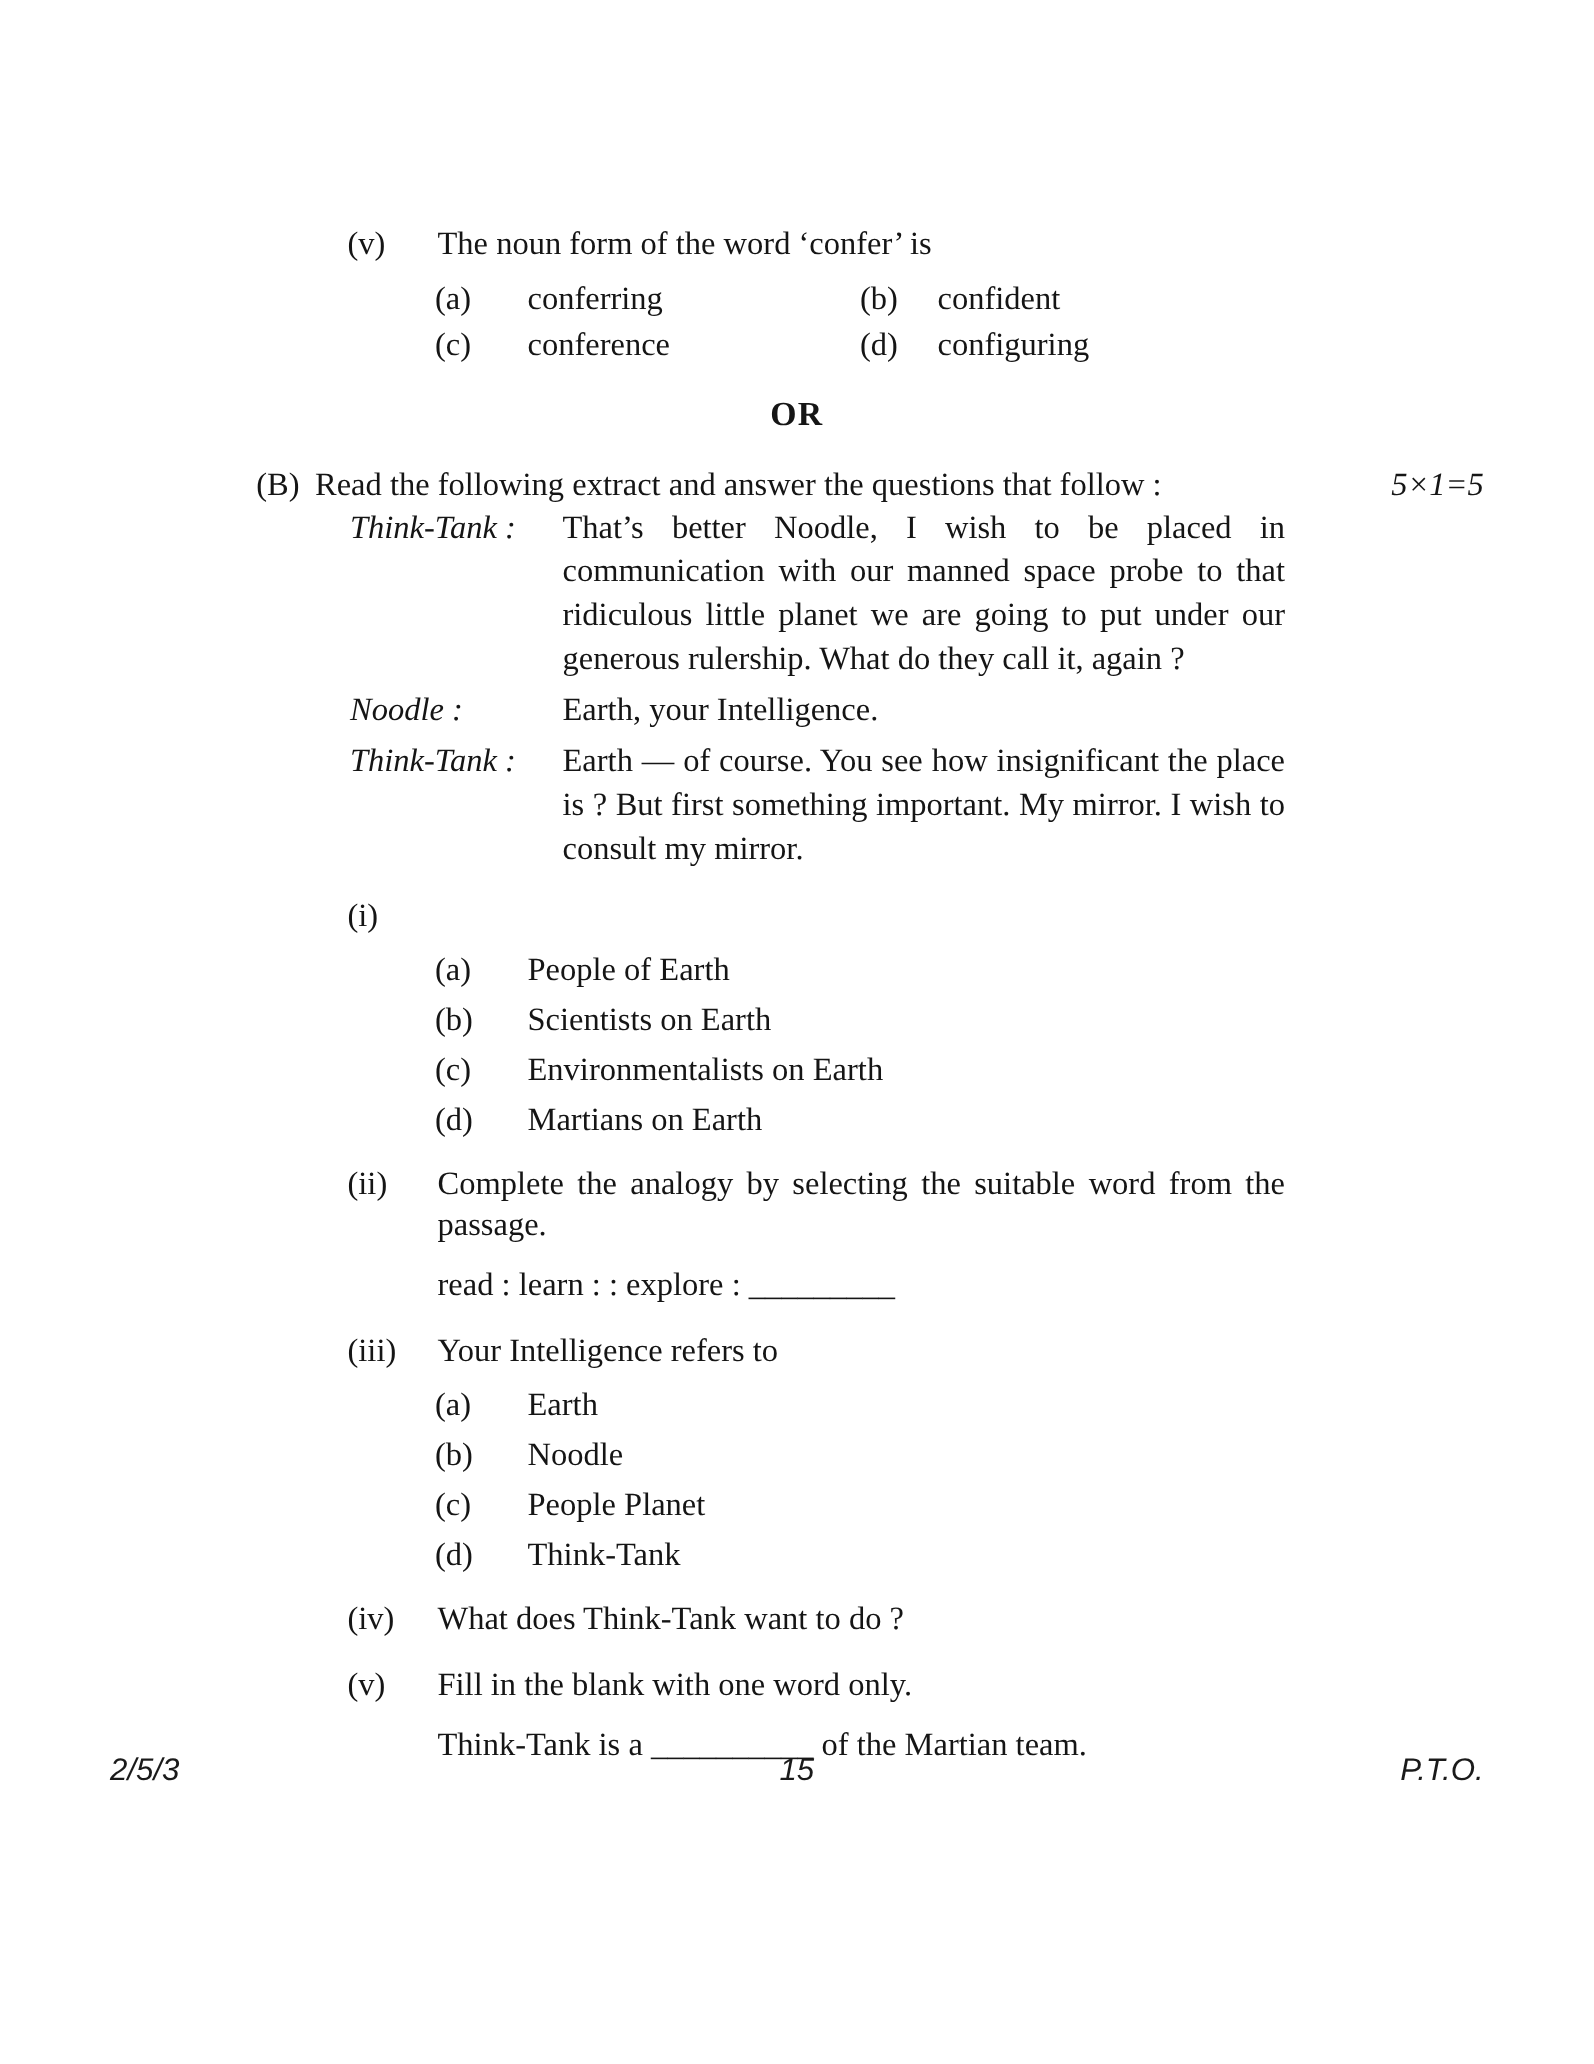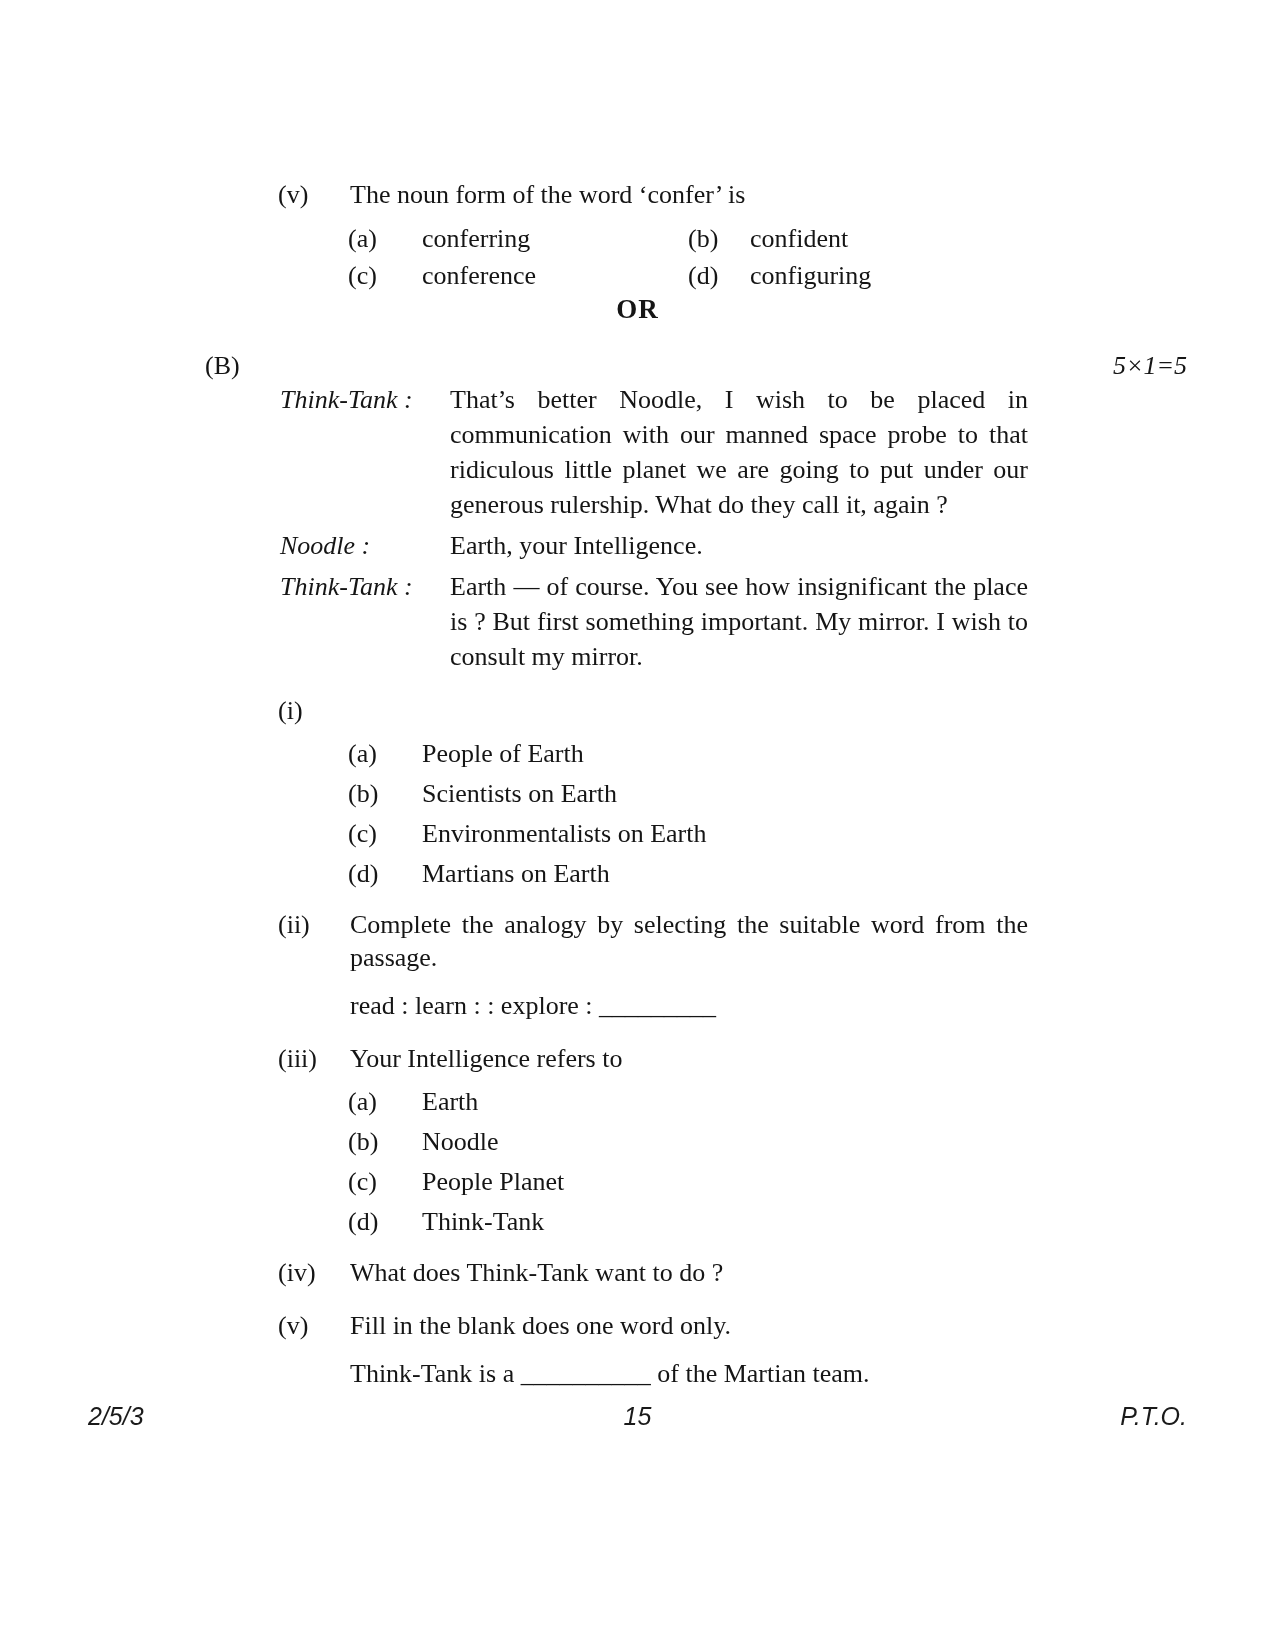--- a/index.html
+++ b/index.html
@@ -32,20 +32,21 @@
   .opt2col .cell { display: flex; }
   .opt2col .cell.c1 { width: 340px; }
   .opt2col .letter { flex: 0 0 74px; }
   .opt2col .cell.c2 .letter { flex: 0 0 62px; }
 
   
   .or-divider {
     text-align: center;
     font-weight: bold;
     font-size: 27px;
+    margin-top: 22px;
     letter-spacing: 1px;
   }
 
   
   .b-row { display: flex; margin-left: 117px; margin-top: 24px; line-height: 33px; }
   .b-label { flex: 0 0 47px; }
   .b-text  { }
   .b-marks { margin-left: auto; font-style: italic; }
 
   
@@ -114,20 +115,21 @@
           <span class="letter">(d)</span>
           <span>configuring</span>
         </span>
       </div>
     </div>
 
     <div class="or-divider">OR</div>
 
     <div class="b-row">
       <span class="b-label">(B)</span>
+      <span class="b-text">Read the following extract and answer the questions that follow :</span>
       <span class="b-marks">5×1=5</span>
     </div>
 
     <div class="dialogue">
       <div class="d-row">
         <span class="d-speaker">Think-Tank :</span>
         <span class="d-text">That’s better Noodle, I wish to be placed in communication with our manned space probe to that ridiculous little planet we are going to put under our generous rulership. What do they call it, again ?</span>
       </div>
       <div class="d-row">
         <span class="d-speaker">Noodle :</span>
@@ -199,21 +201,21 @@
     <div class="q-block">
       <div class="qline">
         <span class="qnum">(iv)</span>
         <span class="qtext">What does Think-Tank want to do ?</span>
       </div>
     </div>
 
     <div class="q-block">
       <div class="qline">
         <span class="qnum">(v)</span>
-        <span class="qtext">Fill in the blank does one word only.</span>
+        <span class="qtext">Fill in the blank with one word only.</span>
       </div>
       <div class="subline">Think-Tank is a __________ of the Martian team.</div>
     </div>
 
   </div>
 
   <div class="footer">
     <span class="f-left">2/5/3</span>
     <span class="f-center">15</span>
     <span class="f-right">P.T.O.</span>

